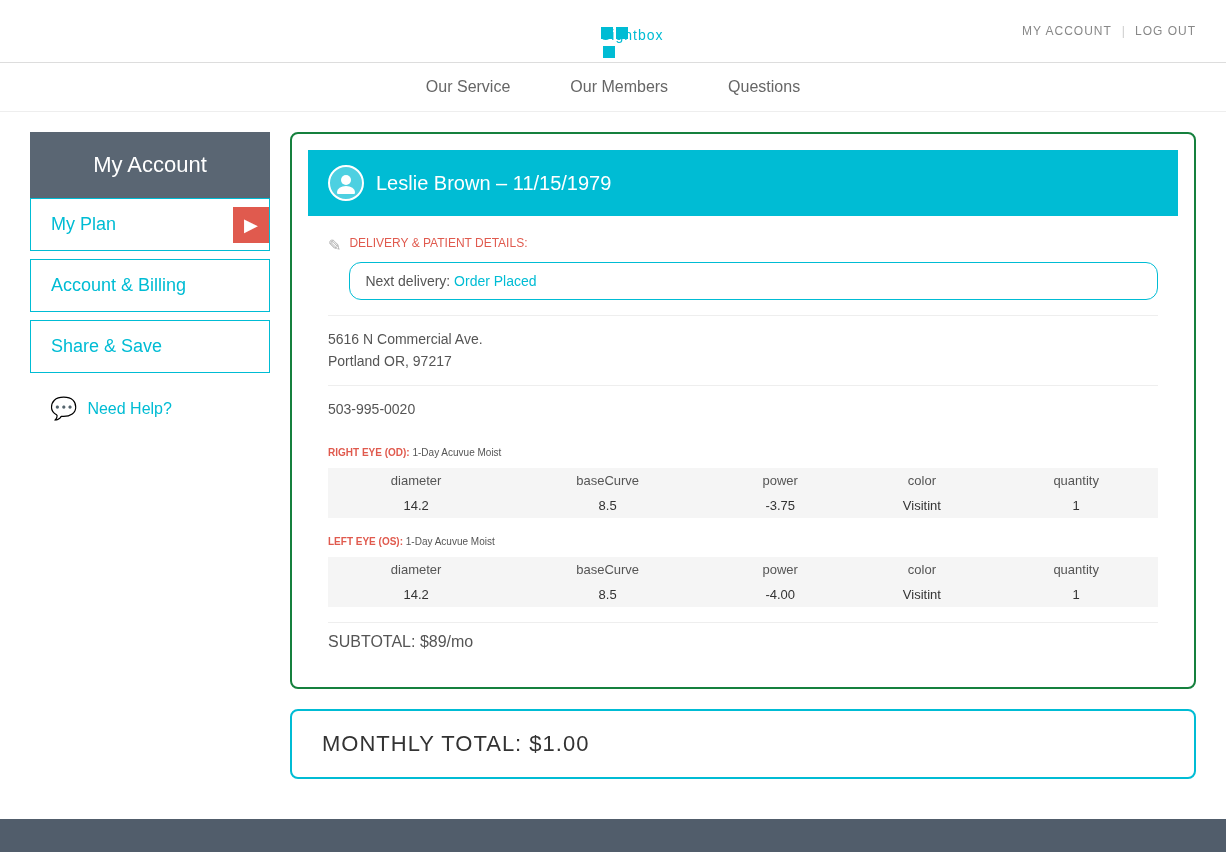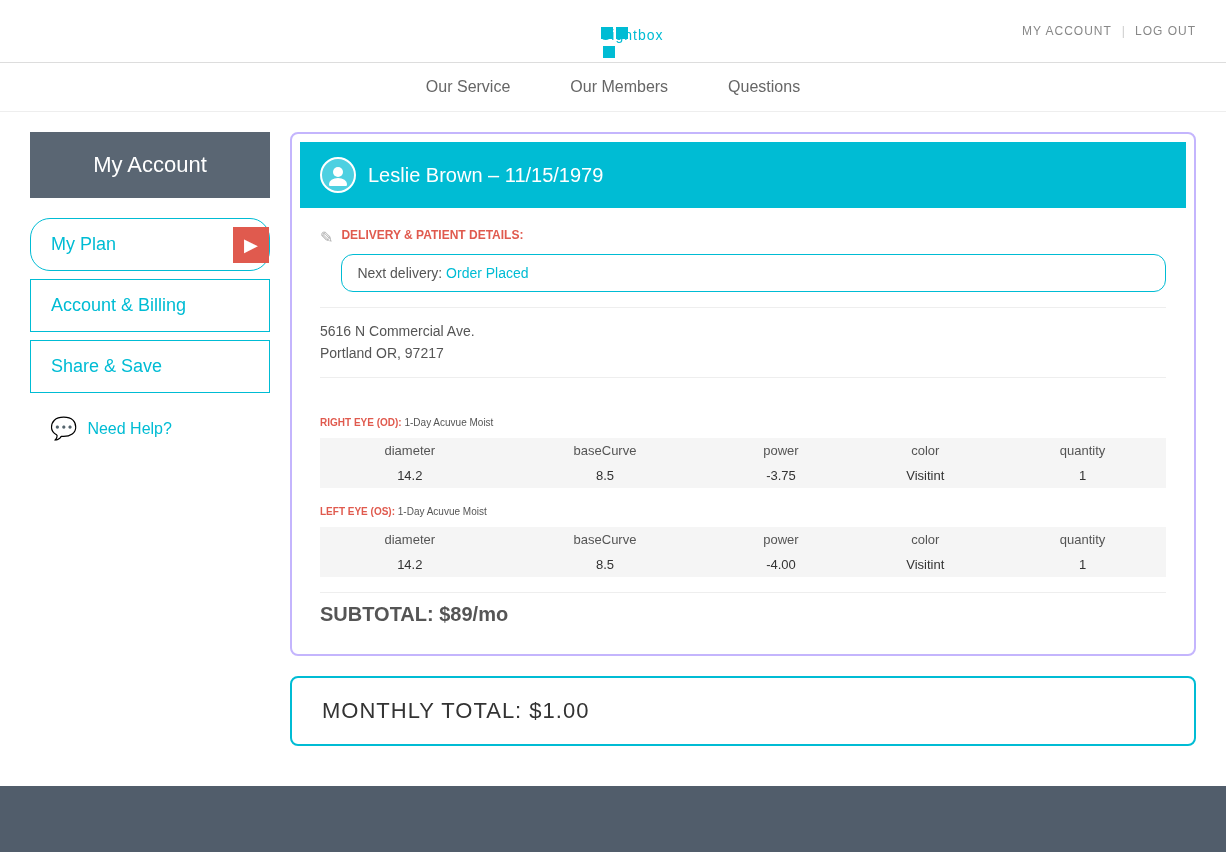--- a/index.html
+++ b/index.html
@@ -26,36 +26,36 @@
     .sidebar-item { border: 1px solid #00bcd4; margin-bottom: 8px; padding: 15px 20px; display: flex; align-items: center; justify-content: space-between; cursor: pointer; }
     .sidebar-item a { text-decoration: none; color: #00bcd4; font-size: 18px; }
     .sidebar-item-arrow { background: #e05a4e; width: 36px; height: 36px; display: flex; align-items: center; justify-content: center; color: #fff; font-size: 18px; margin: -15px -20px -15px 0; padding: 10px; }
     .sidebar-help { display: flex; align-items: center; gap: 10px; padding: 15px 20px; color: #00bcd4; cursor: pointer; }
     .sidebar-help span { font-size: 16px; }
 
     
     .content { flex: 1; }
 
     
-    .patient-card { border: 2px solid #c4b5fd; border-radius: 8px; padding: 8px; overflow: hidden; margin-bottom: 20px; }
+    .patient-card { border: 2px solid #15803d; border-radius: 8px; padding: 16px; overflow: hidden; margin-bottom: 20px; }
     .patient-header { background: #00bcd4; color: #fff; padding: 15px 20px; display: flex; align-items: center; gap: 12px; font-size: 20px; }
     .patient-avatar { width: 36px; height: 36px; border-radius: 50%; border: 2px solid #fff; display: flex; align-items: center; justify-content: center; background: rgba(255,255,255,0.3); }
     .patient-body { padding: 20px; }
-    .section-title { color: #e05a4e; font-size: 12px; font-weight: bold; margin-bottom: 12px; display: flex; align-items: center; gap: 8px; }
+    .section-title { color: #e05a4e; font-size: 12px; font-weight: normal; margin-bottom: 12px; display: flex; align-items: center; gap: 8px; }
     .edit-icon { color: #aaa; font-size: 16px; margin-right: 8px; cursor: pointer; }
     .delivery-section { display: flex; align-items: flex-start; margin-bottom: 15px; }
     .delivery-box { flex: 1; border: 1px solid #00bcd4; padding: 10px 15px; border-radius: 12px; color: #555; }
     .delivery-box span.order-link { color: #00bcd4; }
     .info-section { border-top: 1px solid #eee; padding: 12px 0; color: #555; line-height: 1.6; }
     .info-section + .info-section { border-top: 1px solid #eee; }
     .eye-section-title { color: #e05a4e; font-size: 10px; font-weight: bold; margin: 15px 0 10px 0; }
     .eye-table { width: 100%; border-collapse: collapse; }
     .eye-table th { color: #555; font-weight: normal; font-size: 13px; padding: 5px 10px; text-align: center; background: #f5f5f5; }
     .eye-table td { color: #333; font-size: 13px; padding: 5px 10px; text-align: center; background: #f5f5f5; }
-    .subtotal { margin-top: 15px; font-size: 20px; color: #555; font-weight: bold; padding-top: 10px; border-top: 1px solid #eee; }
+    .subtotal { margin-top: 15px; font-size: 16px; color: #555; font-weight: normal; padding-top: 10px; border-top: 1px solid #eee; }
 
     
     .monthly-total { border: 2px solid #00bcd4; border-radius: 8px; padding: 20px 30px; font-size: 22px; color: #333; font-weight: normal; letter-spacing: 1px; }
 
     
     .footer { background: #515d6b; color: #ccc; padding: 50px 60px 30px; margin-top: 20px; }
   </style>
 </head>
 <body>
 
@@ -74,21 +74,21 @@
   <a href="#">Our Service</a>
   <a href="#">Our Members</a>
   <a href="#">Questions</a>
 </div>
 
 <div class="main">
 
   <div class="sidebar">
     <div class="sidebar-title">My Account</div>
 
-    <div class="sidebar-item" style="margin-top:20px;border-radius:20px;">
+    <div class="sidebar-item" style="margin-top:0;">
       <a href="#">My Plan</a>
       <div class="sidebar-item-arrow">▶</div>
     </div>
 
     <div class="sidebar-item">
       <a href="#">Account &amp; Billing</a>
     </div>
 
     <div class="sidebar-item">
       <a href="#">Share &amp; Save</a>
@@ -125,20 +125,21 @@
             </div>
           </div>
         </div>
 
         <div class="info-section">
           <div>5616 N Commercial Ave.</div>
           <div>Portland OR, 97217</div>
         </div>
 
         <div class="info-section">
+          <div>503-995-0020</div>
         </div>
 
         <div class="eye-section-title">
           <span>RIGHT EYE (OD):</span>
           <span style="color:#555; font-weight:normal;">1-Day Acuvue Moist</span>
         </div>
         <table class="eye-table">
           <thead>
             <tr>
               <th>diameter</th>

